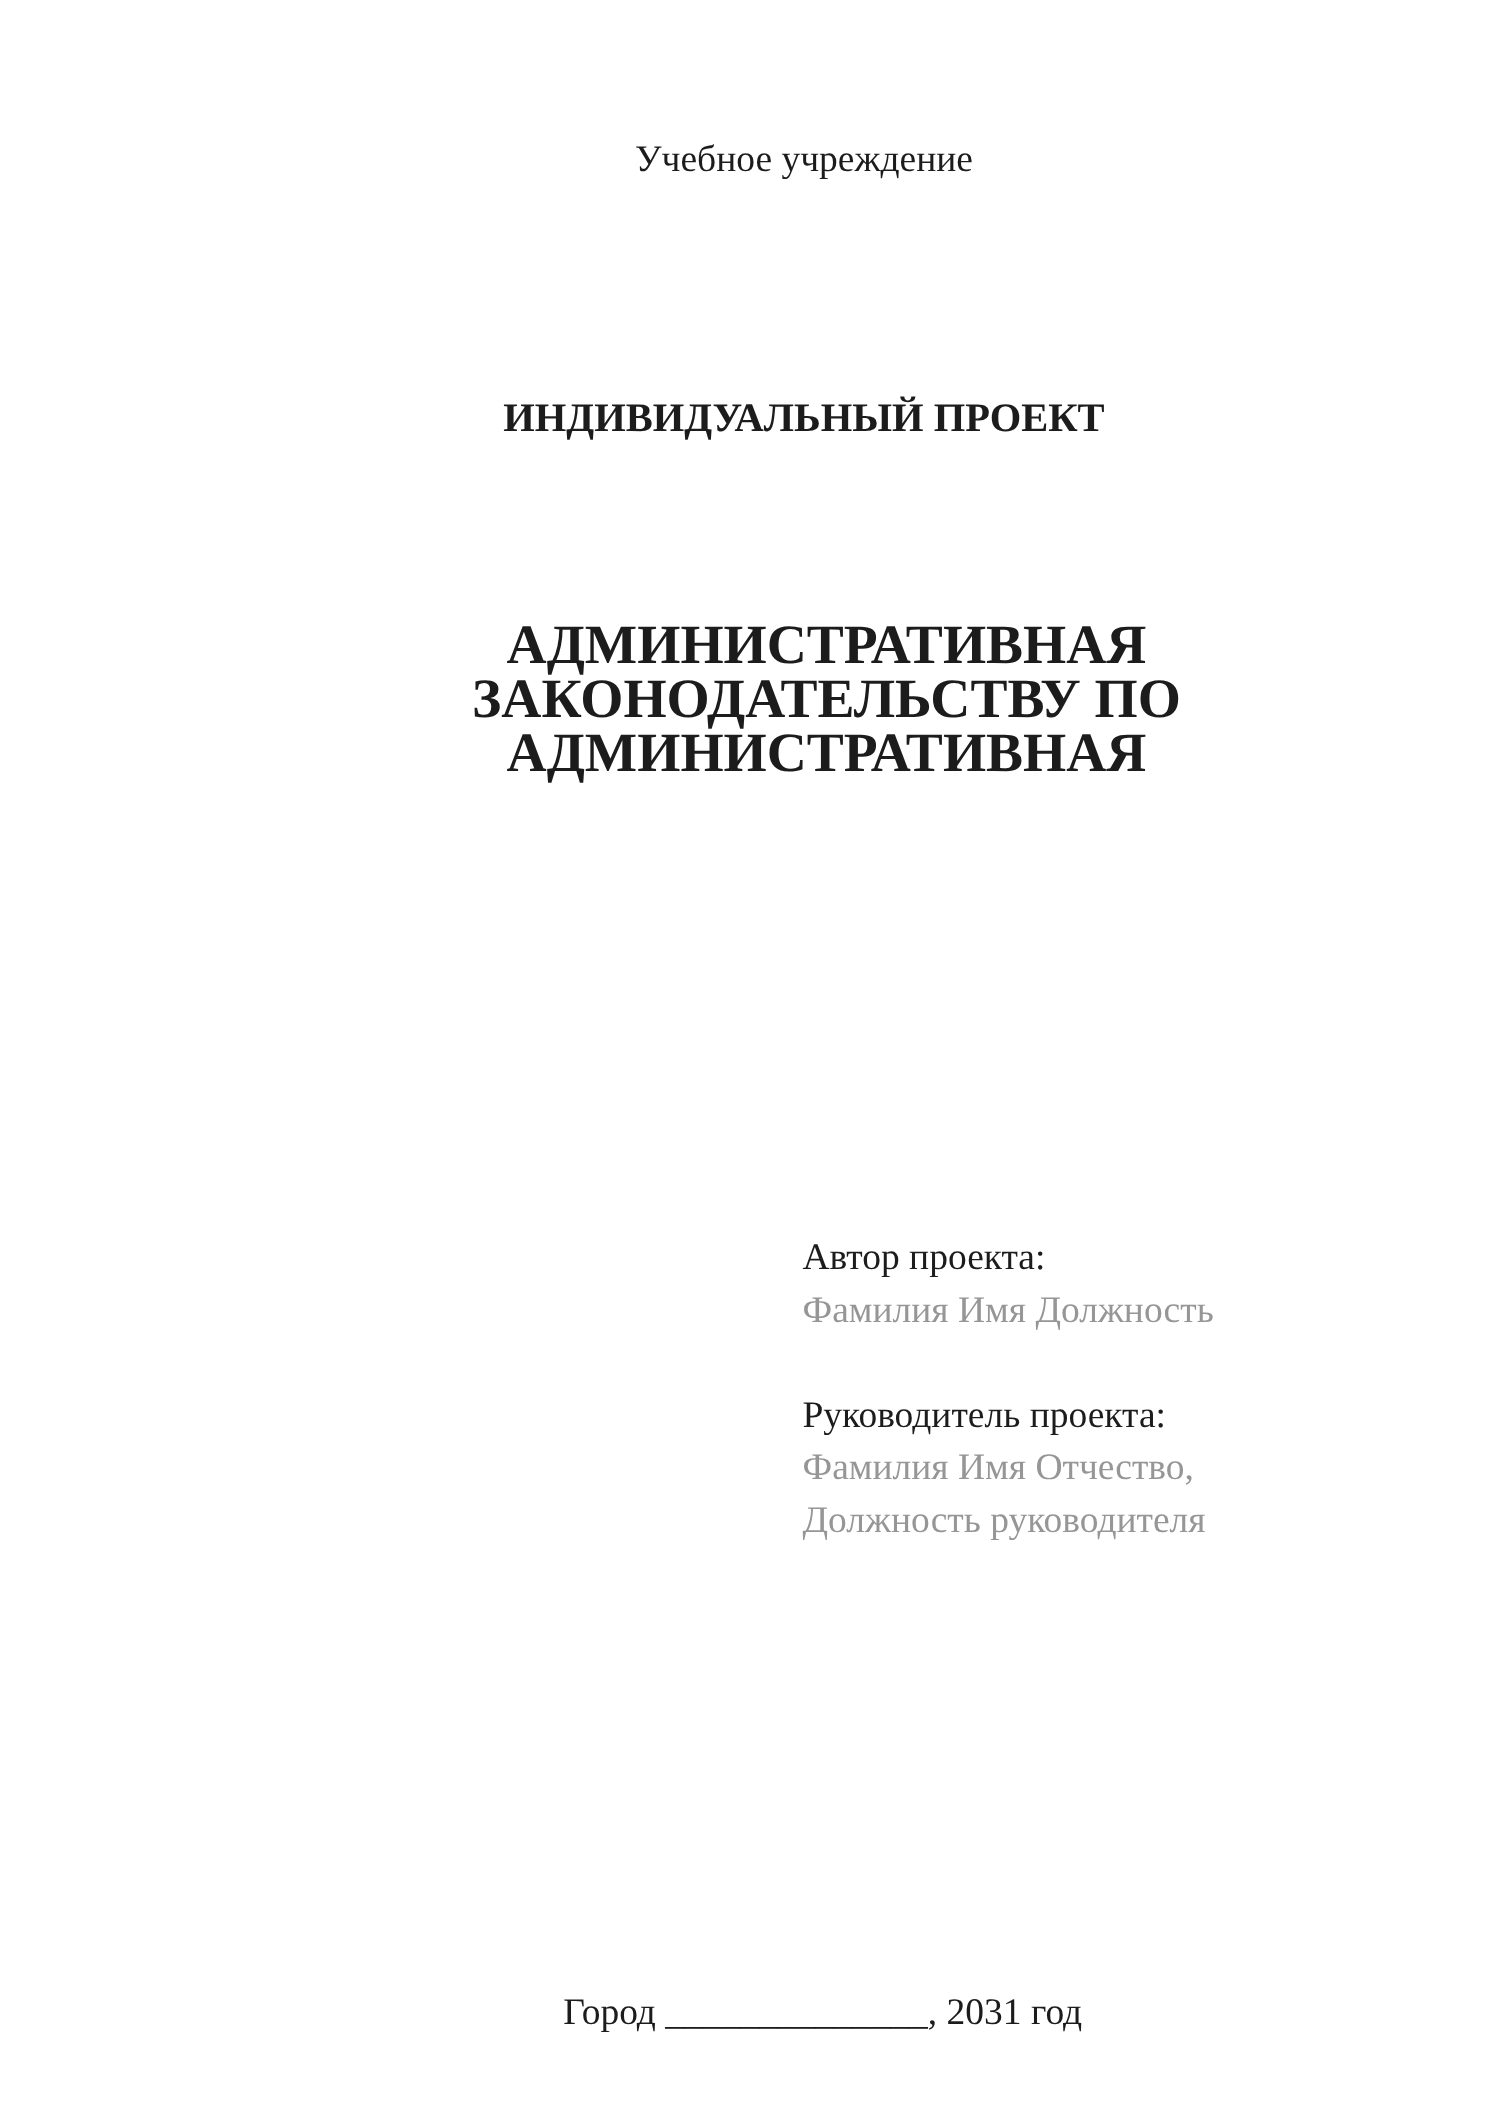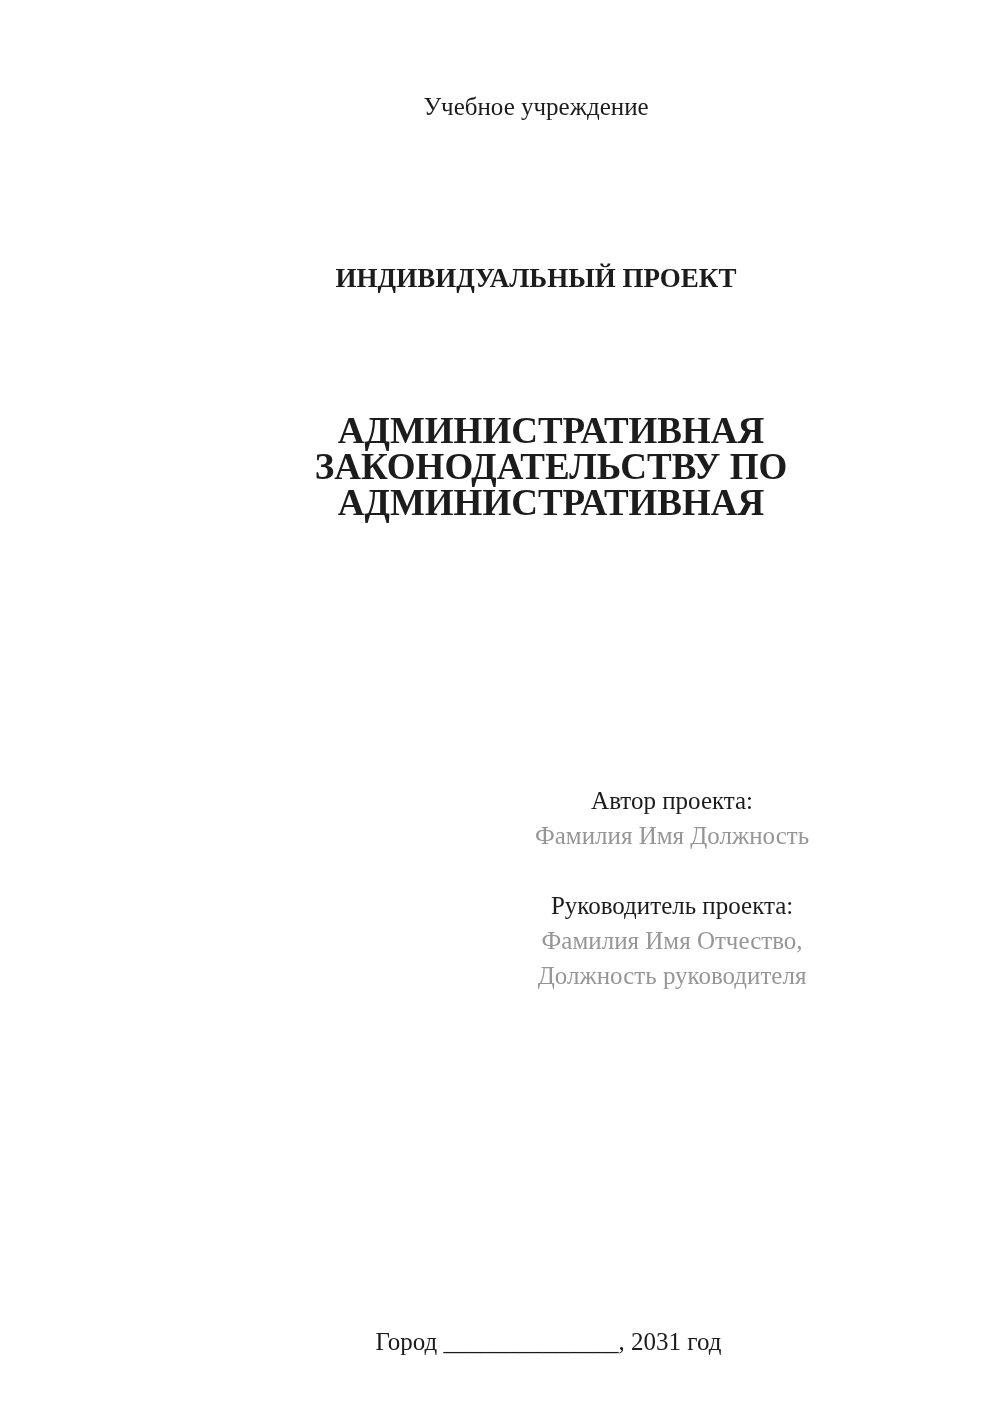--- a/index.html
+++ b/index.html
@@ -40,24 +40,24 @@
     font-size: 37px;
     line-height: 36px;
     font-weight: bold;
   }
   .project-title .title-line {
     display: block;
   }
   .credits {
     position: absolute;
     left: 535px;
-    top: 783px;
+    top: 821px;
     font-size: 25px;
     line-height: 35px;
-    text-align: center;
+    text-align: left;
   }
   .credits p {
     margin: 0;
   }
   .credits-gap {
     height: 35px;
   }
   .muted {
     color: var(--muted, #969696);
   }

